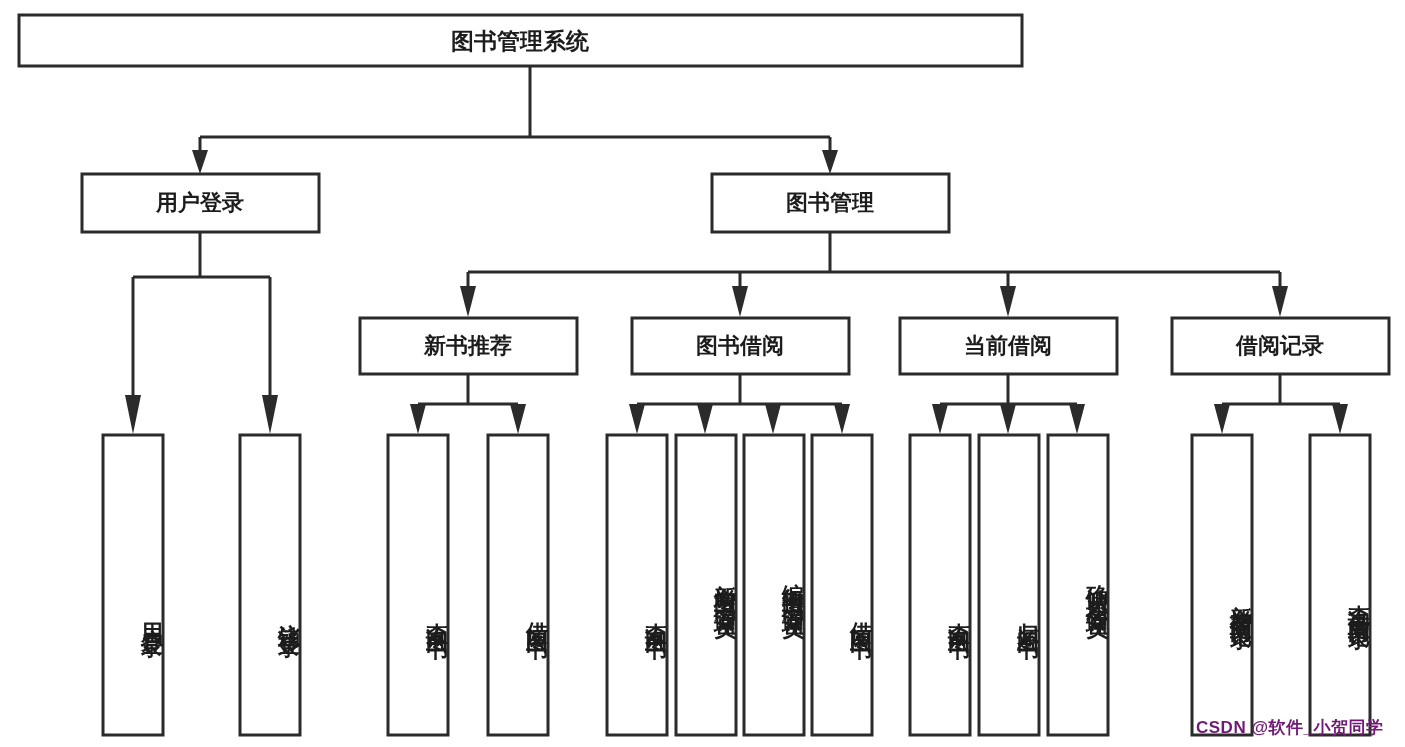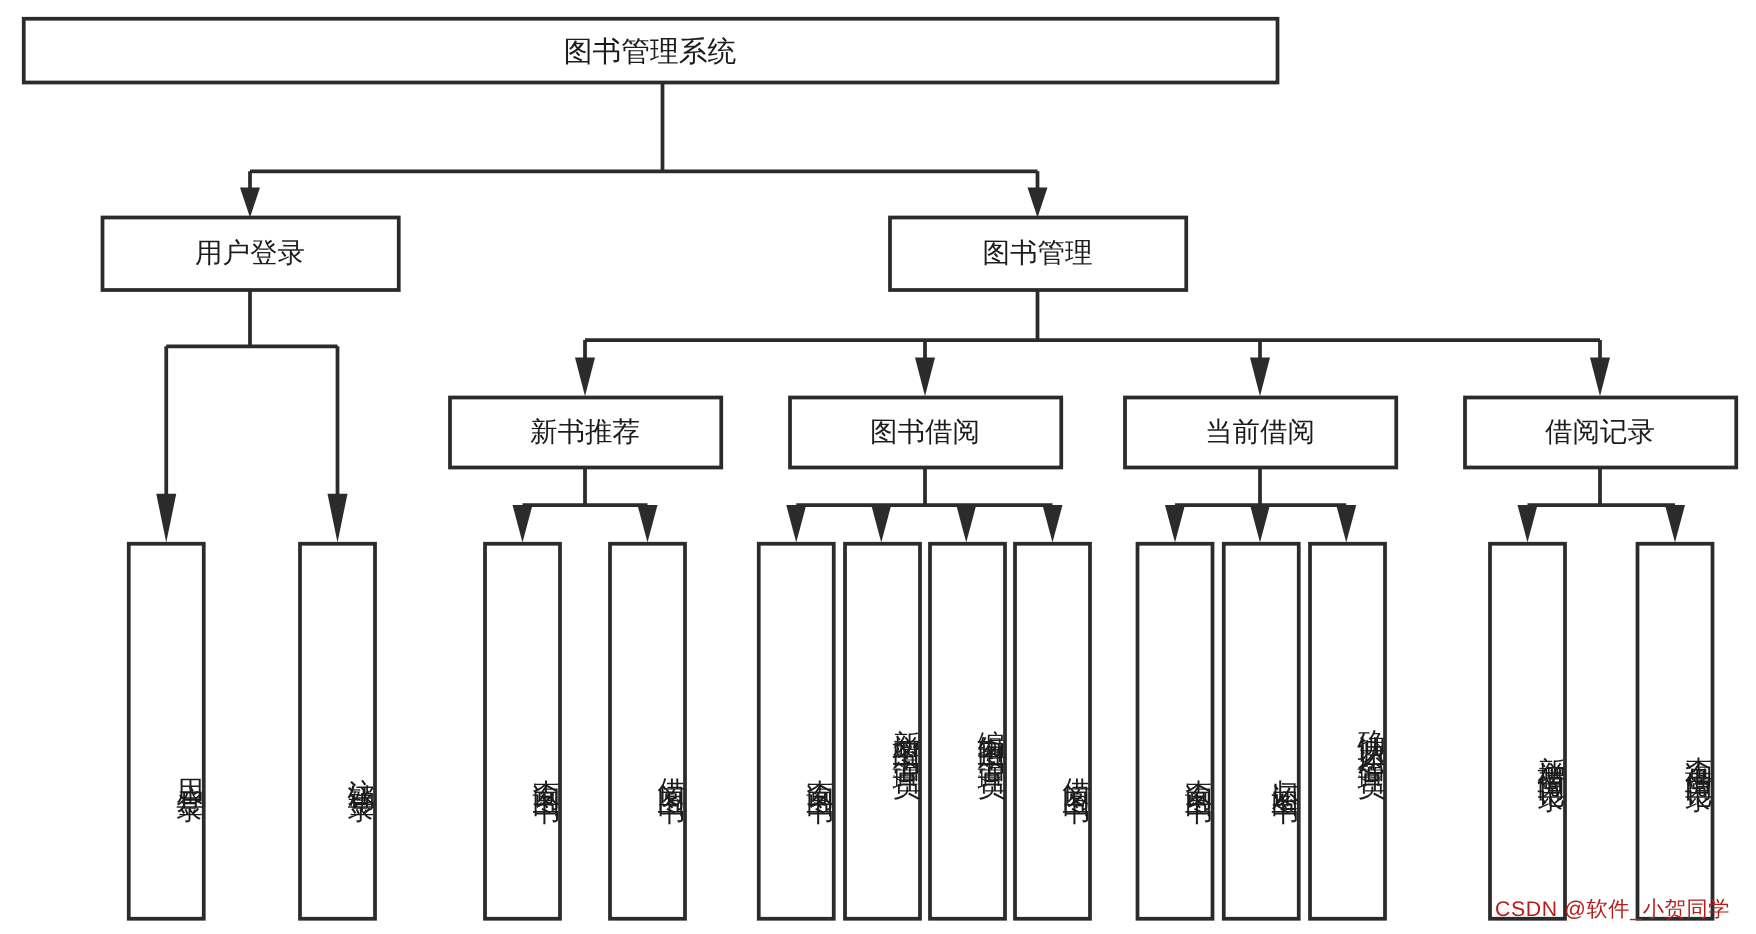--- a/index.html
+++ b/index.html
@@ -11,20 +11,21 @@
     width: 1405px;
     height: 747px;
     font-family: "Liberation Sans", "DejaVu Sans", sans-serif;
     overflow: hidden;
     position: relative;
   }
   #diagram-root {
     position: relative;
     width: 1405px;
     height: 569px;
+    font-weight: bold;
   }
   svg.flow {
     position: absolute;
     top: 0;
     left: 0;
     width: 1405px;
     height: 747px;
   }
   .node-box {
     fill: #ffffff;
@@ -65,21 +66,21 @@
     display: flex;
     align-items: flex-start;
     justify-content: center;
     text-align: center;
     pointer-events: none;
   }
   .watermark {
     position: absolute;
     font-family: "Liberation Sans", "DejaVu Sans", sans-serif;
     font-size: 17px;
-    color: #b91c1c;
+    color: #701a75;
     white-space: nowrap;
     letter-spacing: 0.5px;
   }
 </style>
 </head>
 <body>
 
 <div id="diagram-root">
 
   <svg class="flow" viewBox="0 0 1405 747">

